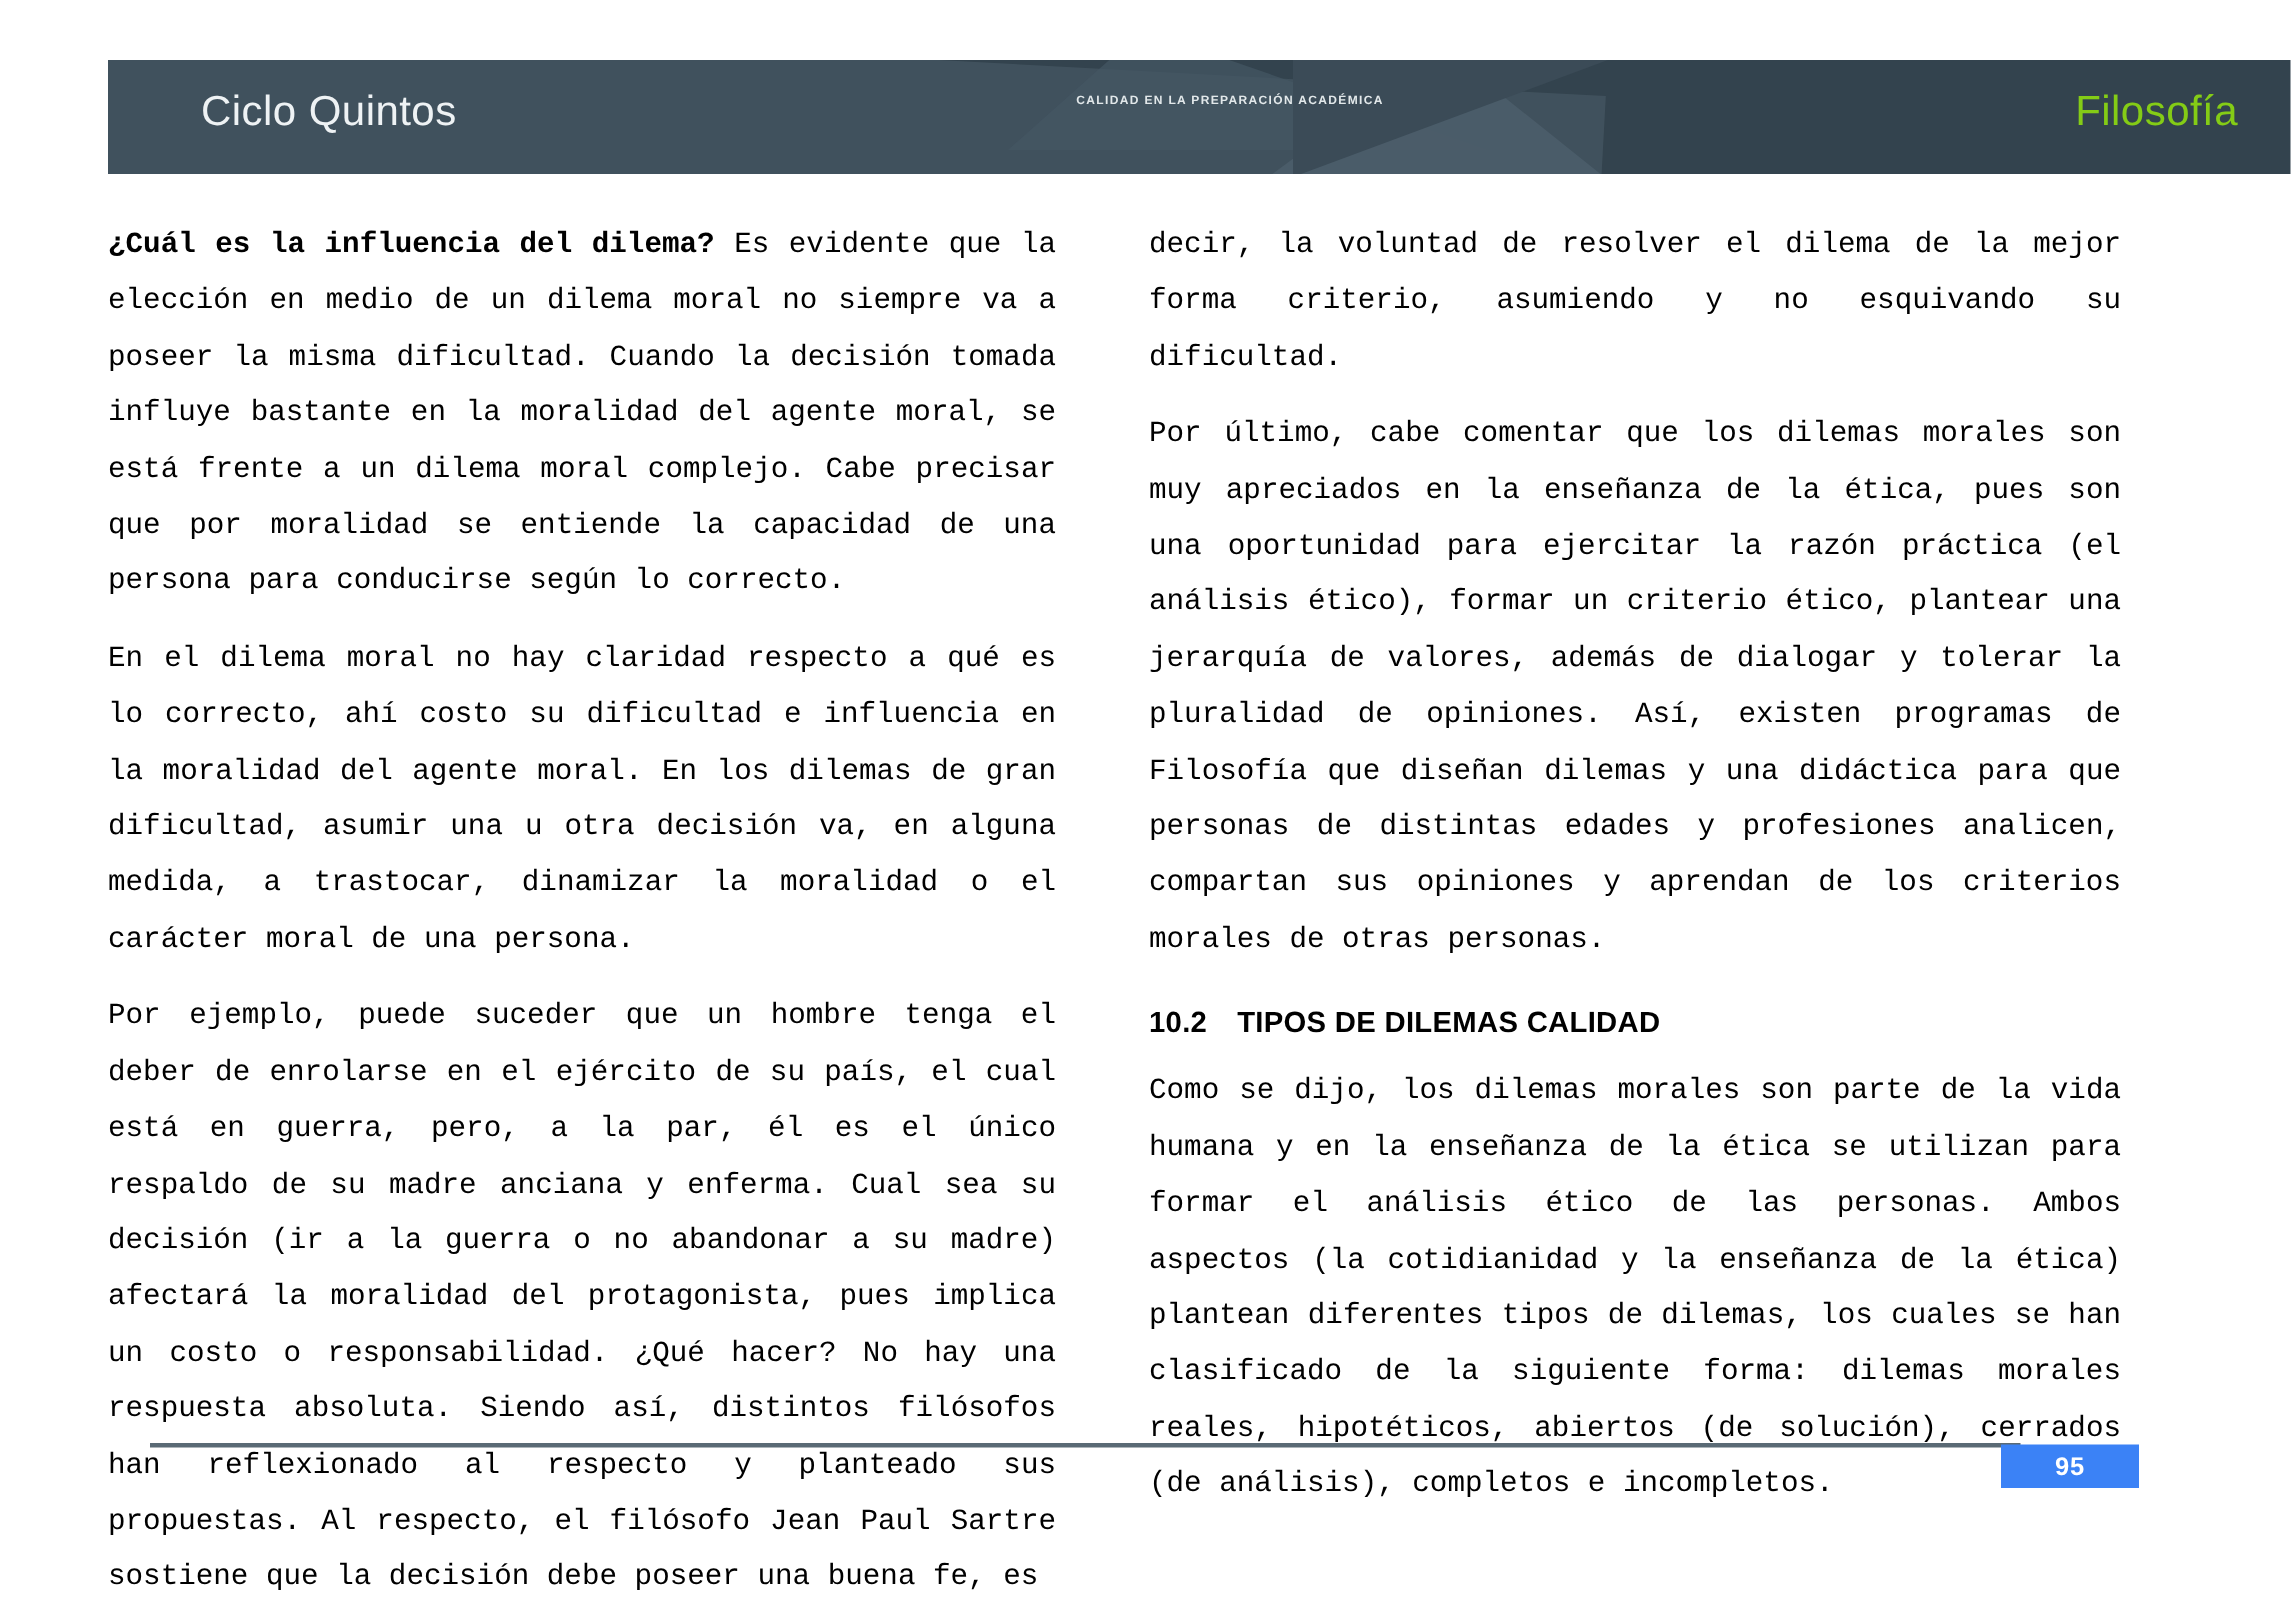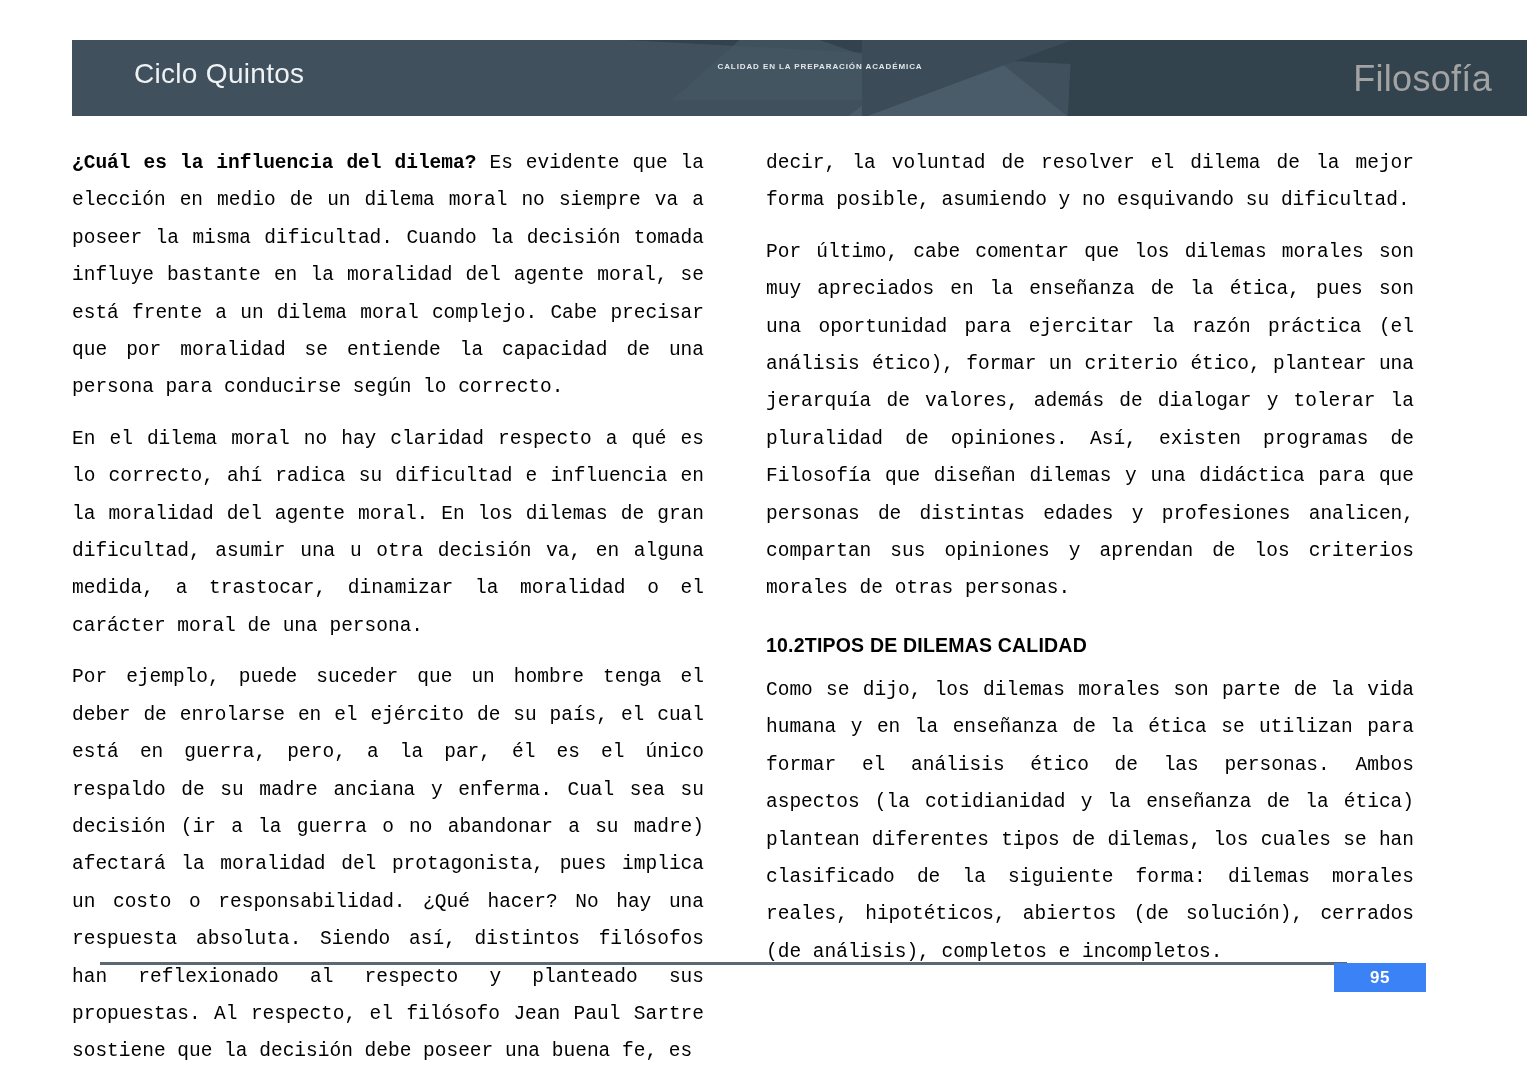--- a/index.html
+++ b/index.html
@@ -86,23 +86,23 @@
     font-size: 28px;
     font-weight: 300;
     color: #eef2f4;
     letter-spacing: 0.3px;
     white-space: nowrap;
   }
   .header-right {
     position: absolute;
     right: 60px;
     top: 18px;
-    font-size: 36px;
+    font-size: 28px;
     font-weight: 300;
-    color: #a3a3a3;
+    color: #84cc16;
     letter-spacing: 0.3px;
     white-space: nowrap;
   }
 
   .logo-block {
     position: absolute;
     left: 0; right: 0;
     top: 18px;
     text-align: center;
     pointer-events: none;
@@ -152,21 +152,21 @@
   p.para .lead { font-weight: bold; }
 
   h2.section-head {
     margin: 22px 0 12px 0;
     font-size: 19.5px;
     line-height: 30px;
     font-weight: bold;
     color: #000;
     letter-spacing: 0.2px;
   }
-  h2.section-head .num { }
+  h2.section-head .num { margin-right: 20px; }
 
   
   .footer-rule {
     position: absolute;
     left: 100px;
     top: 962px;
     width: 1247px;
     height: 3px;
     background: #5a6a75;
   }
@@ -204,27 +204,27 @@
     </div>
 
     <div class="header-right">Filosofía</div>
   </div>
 
   <div class="content">
 
     <div class="col col-left">
       <p class="para"><span class="lead">¿Cuál es la influencia del dilema?</span><span> Es evidente que la elección en medio de un dilema moral no siempre va a poseer la misma dificultad. Cuando la decisión tomada influye bastante en la moralidad del agente moral, se está frente a un dilema moral complejo. Cabe precisar que por moralidad se entiende la capacidad de una persona para conducirse según lo correcto.</span></p>
 
-      <p class="para">En el dilema moral no hay claridad respecto a qué es lo correcto, ahí radica su dificultad e influencia en la moralidad del agente moral. En los dilemas de gran dificultad, asumir una u otra decisión va, en alguna medida, a trastocar, dinamizar la moralidad o el carácter moral de una persona.</p>
+      <p class="para">En el dilema moral no hay claridad respecto a qué es lo correcto, ahí costo su dificultad e influencia en la moralidad del agente moral. En los dilemas de gran dificultad, asumir una u otra decisión va, en alguna medida, a trastocar, dinamizar la moralidad o el carácter moral de una persona.</p>
 
       <p class="para last">Por ejemplo, puede suceder que un hombre tenga el deber de enrolarse en el ejército de su país, el cual está en guerra, pero, a la par, él es el único respaldo de su madre anciana y enferma. Cual sea su decisión (ir a la guerra o no abandonar a su madre) afectará la moralidad del protagonista, pues implica un costo o responsabilidad. ¿Qué hacer? No hay una respuesta absoluta. Siendo así, distintos filósofos han reflexionado al respecto y planteado sus propuestas. Al respecto, el filósofo Jean Paul Sartre sostiene que la decisión debe poseer una buena fe, es</p>
     </div>
 
     <div class="col col-right">
-      <p class="para">decir, la voluntad de resolver el dilema de la mejor forma posible, asumiendo y no esquivando su dificultad.</p>
+      <p class="para">decir, la voluntad de resolver el dilema de la mejor forma criterio, asumiendo y no esquivando su dificultad.</p>
 
       <p class="para">Por último, cabe comentar que los dilemas morales son muy apreciados en la enseñanza de la ética, pues son una oportunidad para ejercitar la razón práctica (el análisis ético), formar un criterio ético, plantear una jerarquía de valores, además de dialogar y tolerar la pluralidad de opiniones. Así, existen programas de Filosofía que diseñan dilemas y una didáctica para que personas de distintas edades y profesiones analicen, compartan sus opiniones y aprendan de los criterios morales de otras personas.</p>
 
       <h2 class="section-head"><span class="num">10.2</span><span>TIPOS DE DILEMAS CALIDAD</span></h2>
 
       <p class="para last">Como se dijo, los dilemas morales son parte de la vida humana y en la enseñanza de la ética se utilizan para formar el análisis ético de las personas. Ambos aspectos (la cotidianidad y la enseñanza de la ética) plantean diferentes tipos de dilemas, los cuales se han clasificado de la siguiente forma: dilemas morales reales, hipotéticos, abiertos (de solución), cerrados (de análisis), completos e incompletos.</p>
     </div>
   </div>
 
   <div class="footer-rule"></div>

